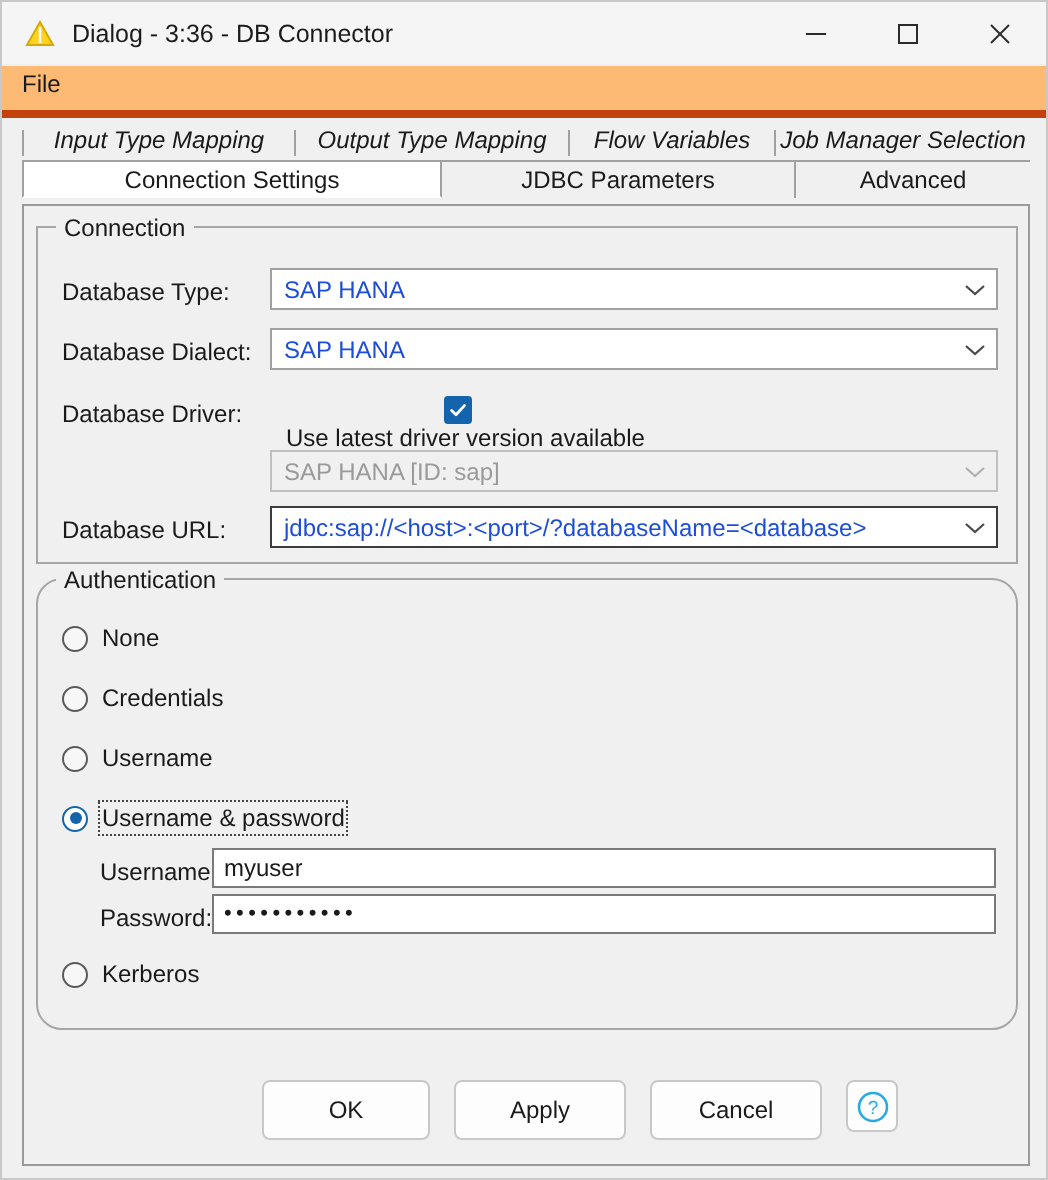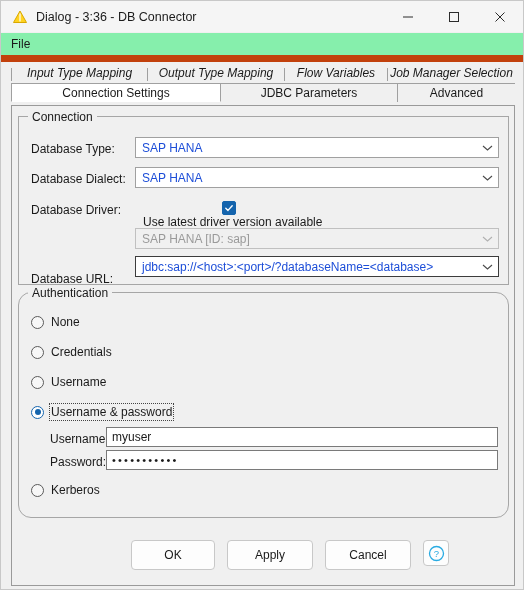--- a/index.html
+++ b/index.html
@@ -58,25 +58,24 @@
     display: flex;
     align-items: center;
     justify-content: center;
     flex: 0 0 auto;
   }
   .winbtn svg { display: block; }
 
   
   #menubar {
     height: 22px;
-    background: #86efac;
-    display: flex;
-    align-items: center;
-    flex: 0 0 auto;
-    border-bottom: 7px solid #c2410c;
+    background: #fdba74;
+    display: flex;
+    flex: 0 0 auto;
+    border-bottom: 4px solid #c2410c;
   }
   .menu-item {
     padding: 2px 8px 2px 10px;
     font-size: 12px;
     color: #1a1a1a;
   }
 
   
   #content {
     flex: 1 1 auto;
@@ -415,21 +414,21 @@
 
         <div class="combo disabled" style="left:116px; top:111px; width:364px;">
           <div class="combo-text">SAP HANA [ID: sap]</div>
           <div class="chev">
             <svg width="11" height="8" viewBox="0 0 11 8">
                 <polyline points="1,2 5.5,6 10,2" fill="none" stroke="#b0b0b0" stroke-width="1.1"></polyline>
               </svg>
           </div>
         </div>
 
-        <div class="field-label" style="left:12px; top:155px;">Database URL:</div>
+        <div class="field-label" style="left:12px; top:144px;">Database URL:</div>
         <div class="combo" style="left:116px; top:139px; width:364px; border-color:#3c3c3c;">
           <div class="combo-text">jdbc:sap://&lt;host&gt;:&lt;port&gt;/?databaseName=&lt;database&gt;</div>
           <div class="chev">
             <svg width="11" height="8" viewBox="0 0 11 8">
                 <polyline points="1,2 5.5,6 10,2" fill="none" stroke="#4a4a4a" stroke-width="1.1"></polyline>
               </svg>
           </div>
         </div>
       </div>
 

